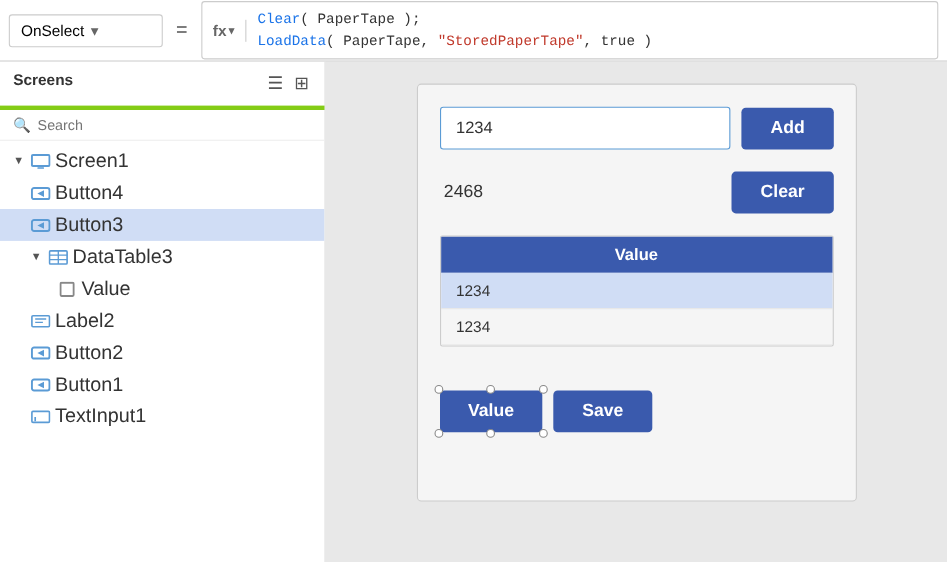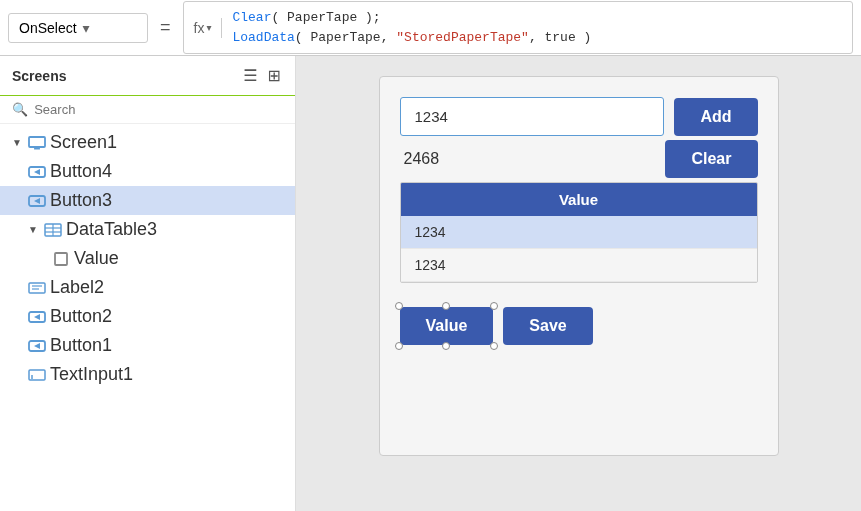--- a/index.html
+++ b/index.html
@@ -34,21 +34,21 @@
       display: flex;
       align-items: center;
       border: 1px solid #ccc;
       border-radius: 3px;
       background: #fff;
       padding: 6px 10px;
       flex: 1;
       gap: 6px;
       min-height: 44px;
     }
-    .fx-label { color: #666; font-size: 14px; display: flex; align-items: center; gap: 2px; }
+    .fx-label { color: #666; font-size: 14px; display: flex; align-items: center; gap: 2px; font-weight: bold; }
     .fx-label .fx-chevron { font-size: 10px; }
     .formula-divider { width: 1px; height: 20px; background: #ccc; margin: 0 4px; }
     .formula-text { font-size: 13px; color: #333; line-height: 1.5; font-family: Liberation Mono, monospace; }
     .formula-text .fn-blue { color: #1a73e8; }
     .formula-text .fn-red { color: #c0392b; }
 
     
     .main-area {
       display: flex;
       flex: 1;
@@ -59,24 +59,24 @@
     .sidebar {
       width: 296px;
       background: #fff;
       border-right: 1px solid #ddd;
       display: flex;
       flex-direction: column;
       flex-shrink: 0;
     }
     .sidebar-header {
       display: flex;
-      align-items: center;
+      align-items: flex-start;
       justify-content: space-between;
       padding: 8px 12px;
-      border-bottom: 1px solid #84cc16;
+      border-bottom: 4px solid #84cc16;
     }
     .sidebar-title { font-size: 14px; font-weight: 600; color: #333; }
     .sidebar-icons { display: flex; gap: 6px; }
     .sidebar-icon-btn { cursor: pointer; color: #555; font-size: 16px; padding: 2px; }
     .search-bar {
       display: flex;
       align-items: center;
       padding: 6px 12px;
       border-bottom: 1px solid #eee;
       gap: 6px;
@@ -111,21 +111,21 @@
     }
     .app-preview {
       background: #f5f5f5;
       border: 1px solid #ccc;
       width: 400px;
       min-height: 380px;
       border-radius: 4px;
       padding: 20px;
       display: flex;
       flex-direction: column;
-      gap: 4px;
+      gap: 20px;
     }
     .preview-row {
       display: flex;
       gap: 10px;
       align-items: center;
     }
     .preview-textinput {
       flex: 1;
       border: 1.5px solid #5b9bd5;
       border-radius: 3px;

